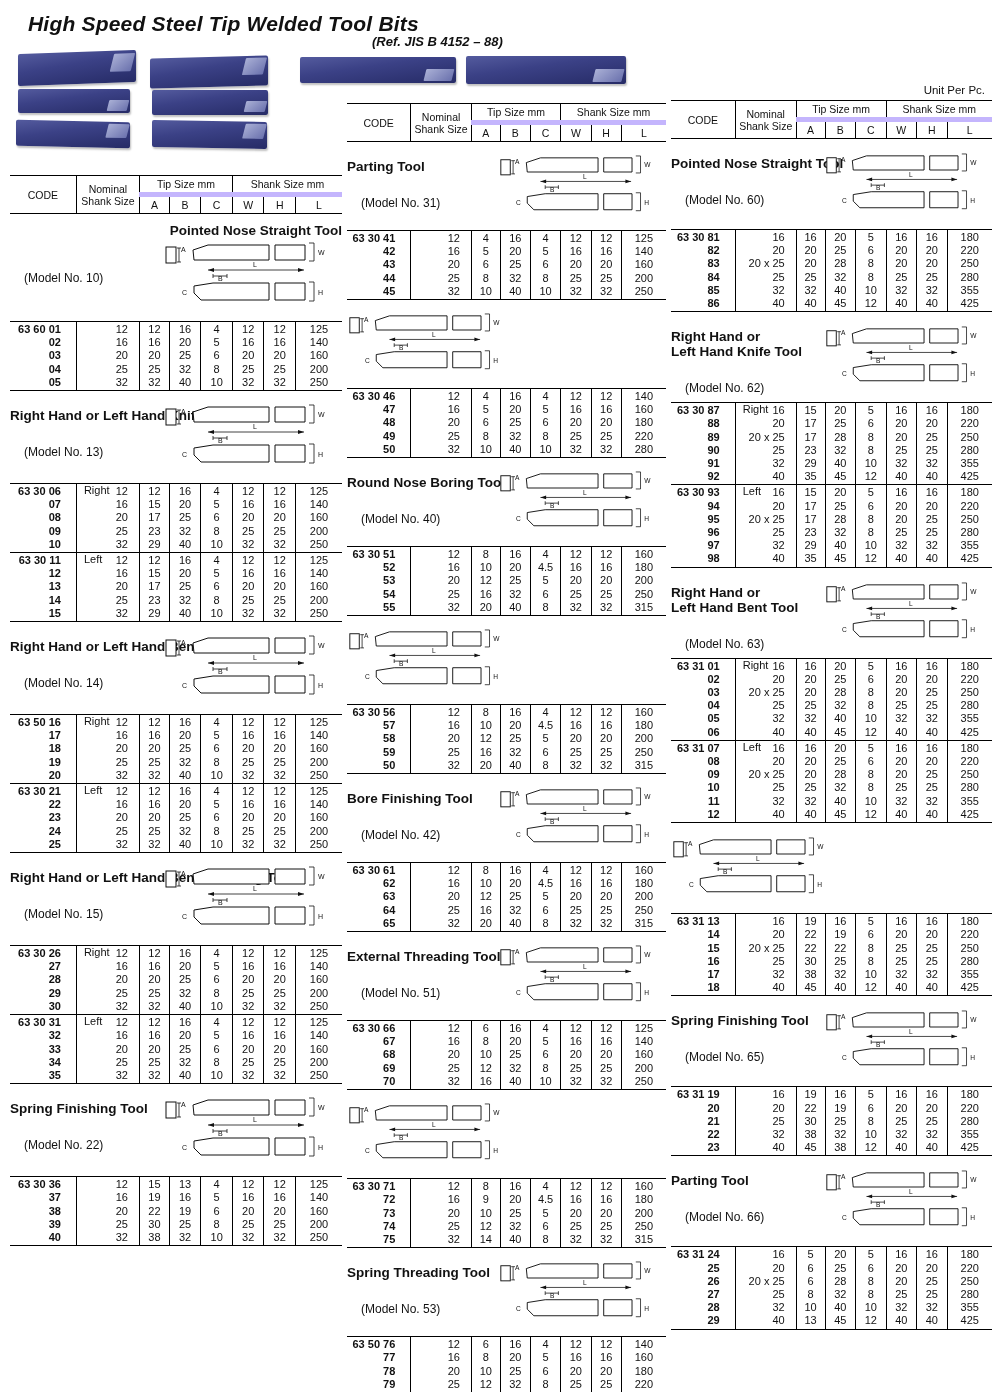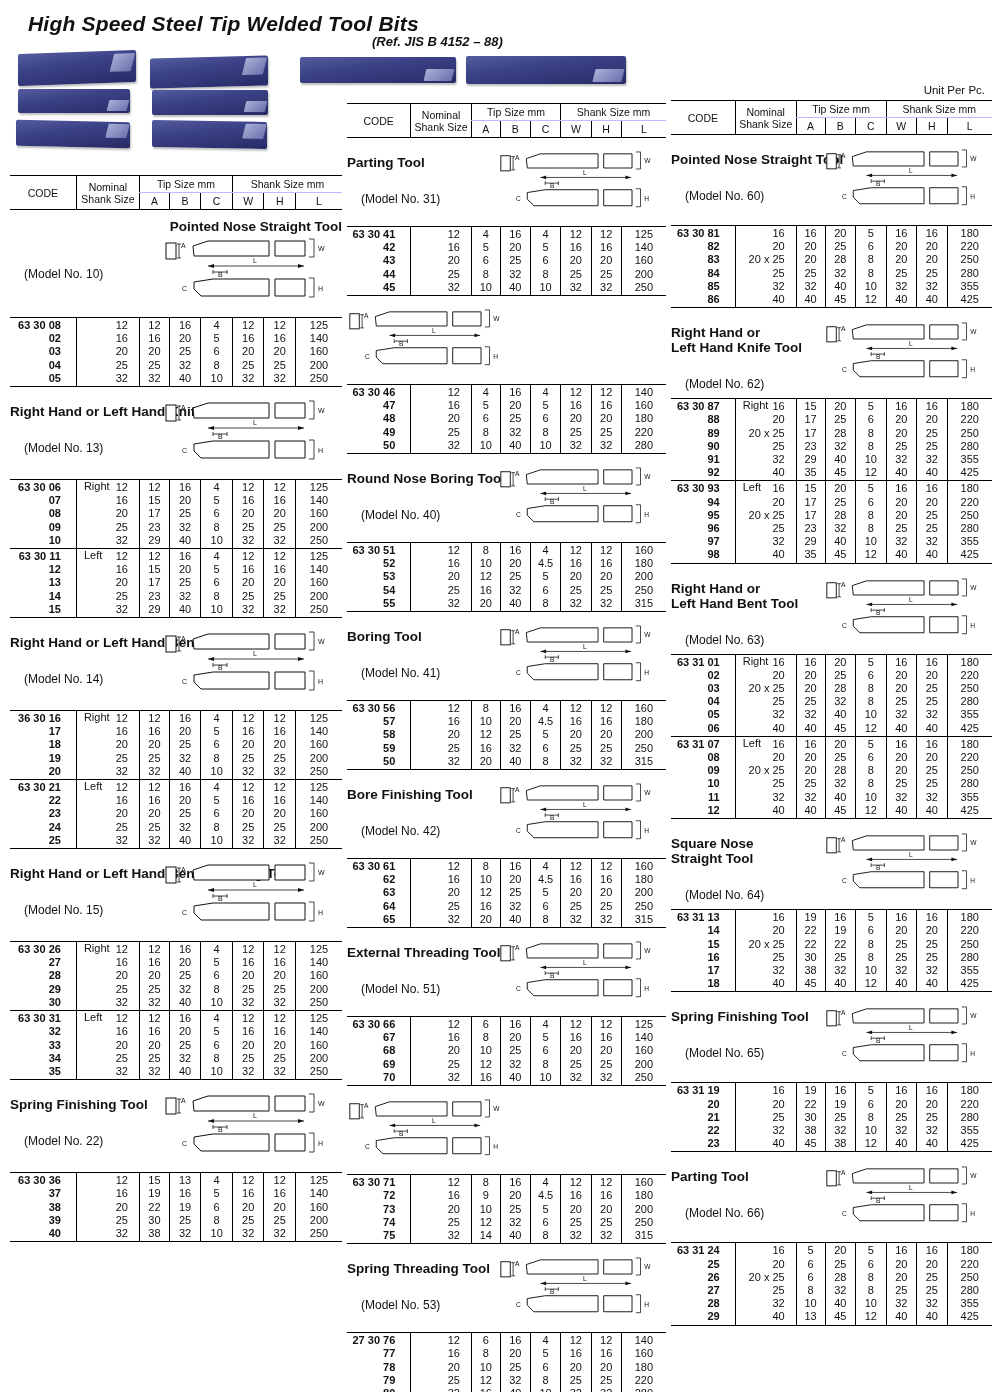--- a/index.html
+++ b/index.html
@@ -22,21 +22,21 @@
   
   .col{position:absolute;}
   #col-left{left:10px;top:175px;width:332px;}
   #col-mid{left:347px;top:103px;width:319px;}
   #col-right{left:671px;top:100px;width:321px;}
 
   table{table-layout:fixed;width:100%;border-collapse:collapse;}
   .hdr{border-top:1.6px solid #000;border-bottom:1.6px solid #000;}
   .hdr th{font-weight:normal;font-size:10.5px;line-height:12px;padding:2px 1px;text-align:center;border-left:1px solid #000;vertical-align:middle;}
   .hdr tr:first-child th:first-child{border-left:none;}
-  .h-grp{border-bottom:1px solid #c4b5fd;}
+  .h-grp{border-bottom:5px solid #c4b5fd;}
 
   .section{margin-top:9px;}
   .sec-head{display:flex;align-items:flex-start;margin:2px 0 3px 0;}
   .sec-left{flex:1 1 auto;padding-top:8px;min-width:0;}
   .sec-title{font-size:13.5px;font-weight:bold;white-space:nowrap;}
   .sec-model{font-size:12px;margin-top:22px;padding-left:14px;}
   .sec-head.tright{display:block;}
   .sec-head.tright .tr-title{text-align:right;font-size:13.5px;font-weight:bold;margin-bottom:0;}
   .sec-head.tright .tr-row{display:flex;align-items:center;}
   .sec-head.tright .tr-row .sec-model{flex:1;margin-top:0;}
@@ -157,21 +157,21 @@
           <col style="width: 19%;">
           <col style="width: 9%;">
           <col style="width: 9.5%;">
           <col style="width: 9.5%;">
           <col style="width: 9.5%;">
           <col style="width: 9.5%;">
           <col style="width: 14%;">
         </colgroup>
         <tbody>
           <tr class="gfirst">
-            <td class="code">63 30 08</td>
+            <td class="code">63 60 01</td>
             <td class="shank"><span>12</span></td>
             <td>12</td>
             <td>16</td>
             <td>4</td>
             <td>12</td>
             <td>12</td>
             <td>125</td>
           </tr>
           <tr>
             <td class="code">02</td>
@@ -405,21 +405,21 @@
           <col style="width: 19%;">
           <col style="width: 9%;">
           <col style="width: 9.5%;">
           <col style="width: 9.5%;">
           <col style="width: 9.5%;">
           <col style="width: 9.5%;">
           <col style="width: 14%;">
         </colgroup>
         <tbody>
           <tr class="gfirst">
-            <td class="code">36 30 16</td>
+            <td class="code">63 50 16</td>
             <td class="shank"><span class="hand">Right</span><span>12</span></td>
             <td>12</td>
             <td>16</td>
             <td>4</td>
             <td>12</td>
             <td>12</td>
             <td>125</td>
           </tr>
           <tr>
             <td class="code">17</td>
@@ -1082,24 +1082,20 @@
             <td>8</td>
             <td>32</td>
             <td>32</td>
             <td>315</td>
           </tr>
         </tbody>
       </table>
     </div>
     <div class="section">
       <div class="sec-head">
-        <div class="sec-left">
-          <div class="sec-title">Boring Tool</div>
-          <div class="sec-model">(Model No. 41)</div>
-        </div>
         <svg class="diagram" viewBox="0 0 178 80" xmlns="http://www.w3.org/2000/svg">
           <g stroke="#111" fill="#fff" stroke-width="1">
             <rect x="3" y="9" width="10" height="16"></rect>
             <path d="M30 12 L45 7 L106 7 L106 22 L31 22 Z"></path>
             <path d="M112 7 L142 7 L142 22 L112 22 Z"></path>
             <path d="M31 48 L50 45 L106 45 L106 62 L38 62 L31 55 Z"></path>
             <path d="M112 45 L142 45 L142 62 L112 62 Z"></path>
           </g>
           <g stroke="#111" stroke-width="0.8" fill="none">
             <path d="M16 10 v14 M14 10 h4 M14 24 h4"></path>
@@ -1514,21 +1510,21 @@
           <col style="width: 19%;">
           <col style="width: 9%;">
           <col style="width: 9.5%;">
           <col style="width: 9.5%;">
           <col style="width: 9.5%;">
           <col style="width: 9.5%;">
           <col style="width: 14%;">
         </colgroup>
         <tbody>
           <tr class="gfirst">
-            <td class="code">27 30 76</td>
+            <td class="code">63 50 76</td>
             <td class="shank"><span>12</span></td>
             <td>6</td>
             <td>16</td>
             <td>4</td>
             <td>12</td>
             <td>12</td>
             <td>140</td>
           </tr>
           <tr>
             <td class="code">77</td>
@@ -2051,25 +2047,20 @@
             <td>12</td>
             <td>40</td>
             <td>40</td>
             <td>425</td>
           </tr>
         </tbody>
       </table>
     </div>
     <div class="section">
       <div class="sec-head">
-        <div class="sec-left">
-          <div class="sec-title">Square Nose</div>
-          <div class="sec-title">Straight Tool</div>
-          <div class="sec-model">(Model No. 64)</div>
-        </div>
         <svg class="diagram" viewBox="0 0 178 80" xmlns="http://www.w3.org/2000/svg">
           <g stroke="#111" fill="#fff" stroke-width="1">
             <rect x="3" y="9" width="10" height="16"></rect>
             <path d="M30 12 L45 7 L106 7 L106 22 L31 22 Z"></path>
             <path d="M112 7 L142 7 L142 22 L112 22 Z"></path>
             <path d="M31 48 L50 45 L106 45 L106 62 L38 62 L31 55 Z"></path>
             <path d="M112 45 L142 45 L142 62 L112 62 Z"></path>
           </g>
           <g stroke="#111" stroke-width="0.8" fill="none">
             <path d="M16 10 v14 M14 10 h4 M14 24 h4"></path>

